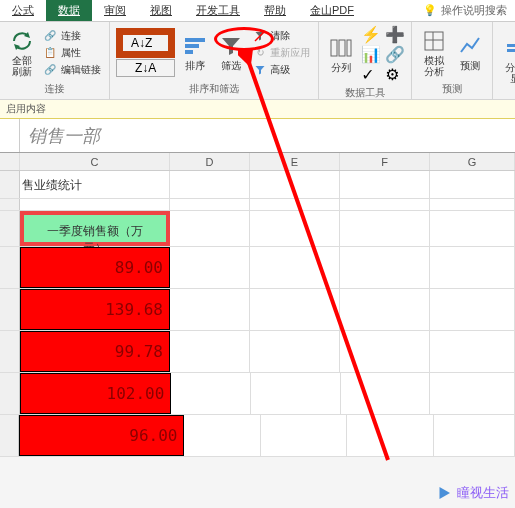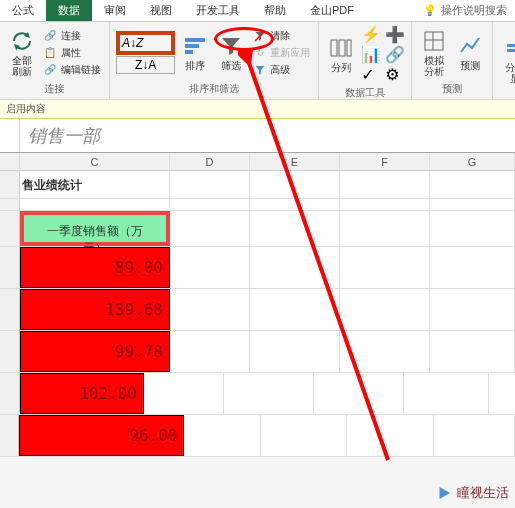--- a/index.html
+++ b/index.html
@@ -1,19 +1,19 @@
 <!DOCTYPE html>
 <html><head>
   <meta charset="utf-8">
   <style>
     * { margin: 0; padding: 0; box-sizing: border-box; font-family: "Microsoft YaHei", sans-serif; }
     body { width: 515px; height: 508px; background: #f5f5f5; overflow: hidden; position: relative; }
     
     .tabs { display: flex; background: #fff; border-bottom: 1px solid #ccc; height: 22px; font-size: 11px; }
-    .tab { padding: 3px 12px; cursor: pointer; color: #333; }
+    .tab { padding: 3px 12px; cursor: pointer; color: #333; text-decoration: underline; }
     .tab.active { background: #217346; color: #fff; }
     .search-area { margin-left: auto; display: flex; align-items: center; padding: 0 8px; color: #666; gap: 4px; }
     
     .ribbon { display: flex; background: #f3f3f3; border-bottom: 1px solid #d4d4d4; height: 78px; }
     .group { border-right: 1px solid #d4d4d4; padding: 3px 6px; display: flex; flex-direction: column; justify-content: space-between; }
     .group-label { text-align: center; font-size: 10px; color: #666; padding-top: 2px; }
     .group-content { display: flex; gap: 4px; flex: 1; }
     .big-btn { display: flex; flex-direction: column; align-items: center; justify-content: center; gap: 2px; padding: 2px 4px; cursor: pointer; }
     .big-btn .icon { width: 24px; height: 24px; display: flex; align-items: center; justify-content: center; }
     .big-btn .lbl { font-size: 10px; color: #333; text-align: center; line-height: 1.1; }
@@ -34,25 +34,25 @@
     .grid-wrap { position: relative; background: #fff; }
     .col-headers { display: flex; height: 18px; border-bottom: 1px solid #ccc; }
     .ch { border-right: 1px solid #ddd; text-align: center; font-size: 11px; color: #555; background: #f0f0f0; display: flex; align-items: center; justify-content: center; }
     .ch-corner { width: 20px; }
     
     .rows { }
     .row { display: flex; border-bottom: 1px solid #ddd; height: 35px; }
     .rh { width: 20px; background: #f0f0f0; border-right: 1px solid #ccc; }
     .cell { border-right: 1px solid #ddd; }
     
-    .title-cell { font-size: 12px; padding: 6px 2px; color: #333; font-weight: bold; }
+    .title-cell { font-size: 12px; padding: 6px 2px; color: #333; }
     .header-cell { font-size: 12px; padding: 8px 12px; text-align: center; color: #333; background: #86efac; border: 4px solid #ef4444; }
     .val-cell { background: #ff0000; color: #8b0000; text-align: right; font-size: 16px; padding: 10px 6px; border: 1px solid #000; font-family: monospace; }
     
-    .watermark { position: absolute; bottom: 6px; right: 6px; display: flex; align-items: center; gap: 4px; font-size: 13px; color: #7f1d1d; }
+    .watermark { position: absolute; bottom: 6px; right: 6px; display: flex; align-items: center; gap: 4px; font-size: 13px; color: #8b5cf6; }
     .wm-icon { width: 18px; height: 18px; }
   </style>
 </head>
 <body>
 
 <div class="tabs">
   <div class="tab">公式</div>
   <div class="tab active">数据</div>
   <div class="tab">审阅</div>
   <div class="tab">视图</div>
@@ -92,21 +92,21 @@
             <span>编辑链接</span>
           </div>
       </div>
     </div>
     <div class="group-label">连接</div>
   </div>
 
   <div class="group">
     <div class="group-content">
       <div class="col-btns">
-        <span class="si" style="font-size:12px;border:4px solid #c2410c;padding:1px 2px;font-style:italic;">A↓Z</span>
+        <span class="si" style="font-size:12px;border:7px solid #c2410c;padding:1px 8px;">A↓Z</span>
         <span class="si" style="font-size:12px;border:1px solid #aaa;padding:1px 18px;">Z↓A</span>
       </div>
       <div class="big-btn">
         <span class="icon">
             <svg width="24" height="24" viewBox="0 0 24 24">
               <rect x="2" y="4" width="20" height="4" fill="#4a90d9"></rect>
               <rect x="2" y="10" width="14" height="4" fill="#4a90d9"></rect>
               <rect x="2" y="16" width="8" height="4" fill="#4a90d9"></rect>
             </svg>
           </span>
@@ -283,21 +283,21 @@
     <div class="row" style="height:42px">
       <div class="rh"></div>
       <div class="cell val-cell" style="width:150px">99.78</div>
       <div class="cell" style="width:80px"></div>
       <div class="cell" style="width:90px"></div>
       <div class="cell" style="width:90px"></div>
       <div class="cell" style="width:85px"></div>
     </div>
     <div class="row" style="height:42px">
       <div class="rh"></div>
-      <div class="cell val-cell" style="width:124px">102.00</div>
+      <div class="cell val-cell" style="width:152px">102.00</div>
       <div class="cell" style="width:80px"></div>
       <div class="cell" style="width:90px"></div>
       <div class="cell" style="width:90px"></div>
       <div class="cell" style="width:85px"></div>
     </div>
     <div class="row" style="height:42px">
       <div class="rh"></div>
       <div class="cell val-cell" style="width:172px">96.00</div>
       <div class="cell" style="width:80px"></div>
       <div class="cell" style="width:90px"></div>

